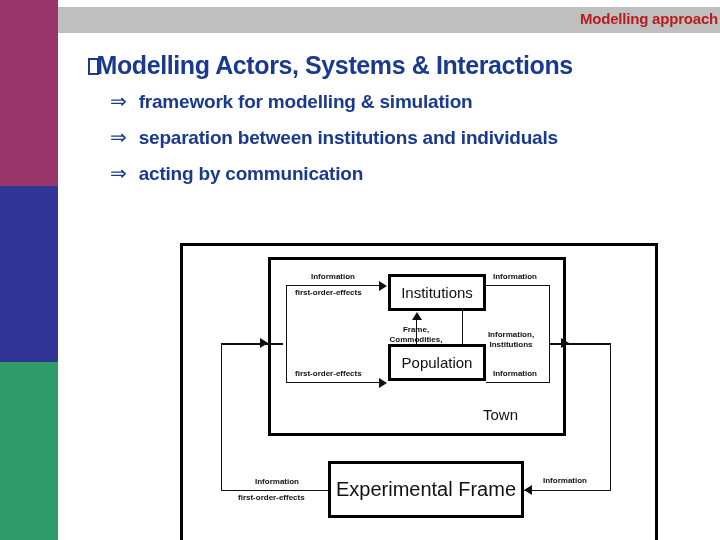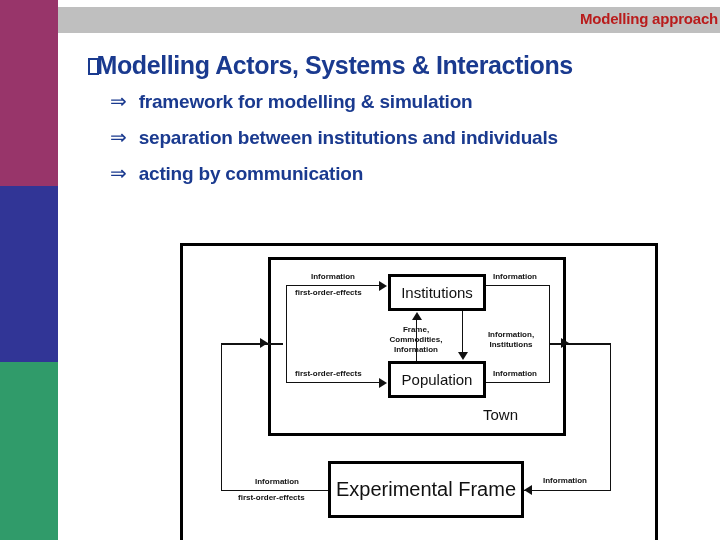--- a/index.html
+++ b/index.html
@@ -115,21 +115,21 @@
     background: #fff;
     display: flex;
     align-items: center;
     justify-content: center;
     font-size: 15px;
     color: #111;
     white-space: nowrap;
     z-index: 6;
   }
   #node-institutions { left: 205px; top: 28px;  width: 98px; height: 37px; }
-  #node-population   { left: 205px; top: 115px; width: 98px; height: 37px; }
+  #node-population   { left: 205px; top: 98px; width: 98px; height: 37px; }
   #node-expframe     { left: 145px; top: 215px; width: 196px; height: 57px; font-size: 20px; }
 
   
   .ln   { position: absolute; background: #111; z-index: 2; }
   .lnh  { height: 1px; }
   .lnv  { width: 1px; }
   .lnh2 { height: 2px; }
   .ah-r, .ah-l, .ah-u, .ah-d {
     position: absolute; width: 0; height: 0; z-index: 4;
   }

